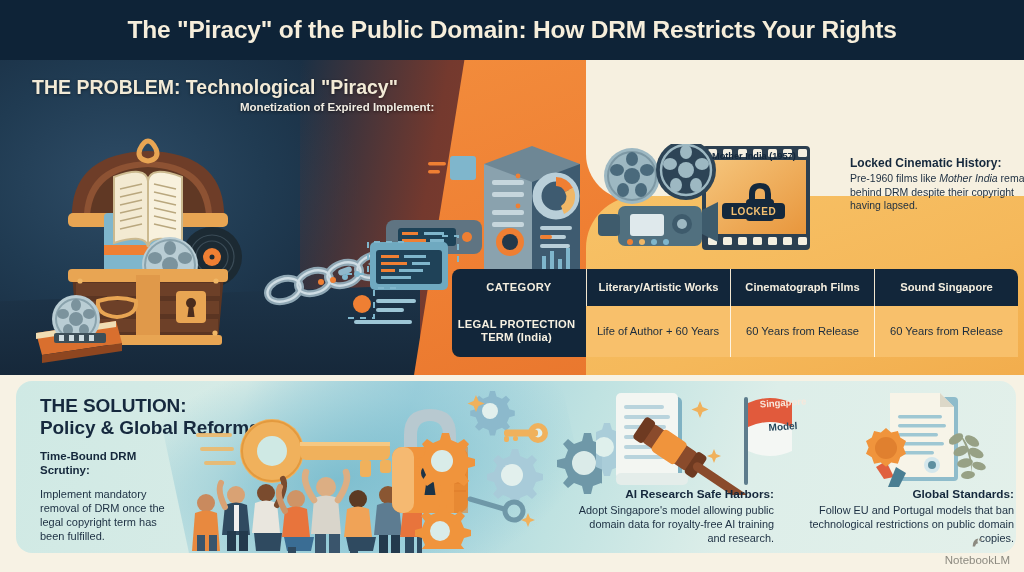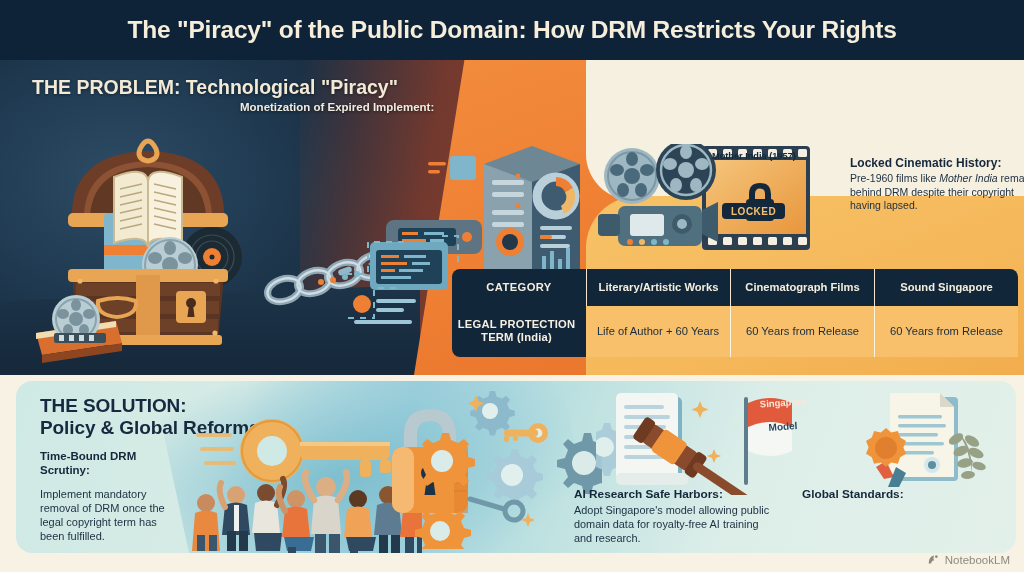--- a/index.html
+++ b/index.html
@@ -123,35 +123,35 @@
     background:radial-gradient(ellipse at 40% 50%, rgba(118,186,204,.85) 0%, rgba(142,200,213,.5) 45%, rgba(190,226,230,0) 75%);
     transform:rotate(-12deg);
   }
   .sol-head { position:absolute; left:24px; top:14px; }
   .sol-head .l1 { font-size:19px; font-weight:bold; color:#16293e; letter-spacing:-.1px; }
   .sol-head .l2 { font-size:19px; font-weight:bold; color:#16293e; letter-spacing:-.1px; }
   .sol-left-body { position:absolute; left:24px; top:68px; width:140px; }
   .sol-left-body .ttl { font-size:11.5px; font-weight:bold; color:#14273b; line-height:1.22; }
   .sol-left-body .body { font-size:11px; color:#1c2f42; line-height:1.26; margin-top:11px; }
 
-  .sol-col { position:absolute; text-align:left; }
+  .sol-col { position:absolute; text-align:right; }
   .sol-col .ttl { font-size:11.8px; font-weight:bold; color:#14273b; line-height:1.25; }
   .sol-col .body { font-size:10.9px; color:#1c2f42; line-height:1.3; margin-top:1px; }
   .sol-col-ai { left:558px; top:106px; width:200px; }
   .sol-col-gs { left:786px; top:106px; width:212px; }
 
   
   .ill { position:absolute; }
   .ill svg { display:block; }
 
   
   .watermark {
     position:absolute; right:14px; bottom:6px;
     display:flex; align-items:center; gap:5px;
-    color:#8c8a80; font-size:11.5px;
+    color:#8c8a80; font-size:11.5px;flex-direction:column;
   }
   .watermark svg { display:block; }
 </style>
 </head>
 <body>
 
 <div class="poster">
 
   <div class="titlebar">
     <h1>The "Piracy" of the Public Domain: How DRM Restricts Your Rights</h1>
@@ -759,20 +759,21 @@
       </svg>
     </div>
 
     <div class="sol-col sol-col-ai">
       <div class="ttl">AI Research Safe Harbors:</div>
       <div class="body">Adopt Singapore's model allowing public domain data for royalty-free AI training and research.</div>
     </div>
 
     <div class="sol-col sol-col-gs">
       <div class="ttl">Global Standards:</div>
+      <div class="body">Follow EU and Portugal models that ban technological restrictions on public domain copies.</div>
     </div>
   </div>
 
   <div class="watermark">
     <svg width="13" height="13" viewBox="0 0 16 16">
       <path d="M2 13 Q2 4 9 3 Q7 7 9 9 Q6 9 5 13 Z" fill="#8c8a80"></path>
       <circle cx="11.5" cy="4.5" r="1.6" fill="#8c8a80"></circle>
     </svg>
     <span>NotebookLM</span>
   </div>

